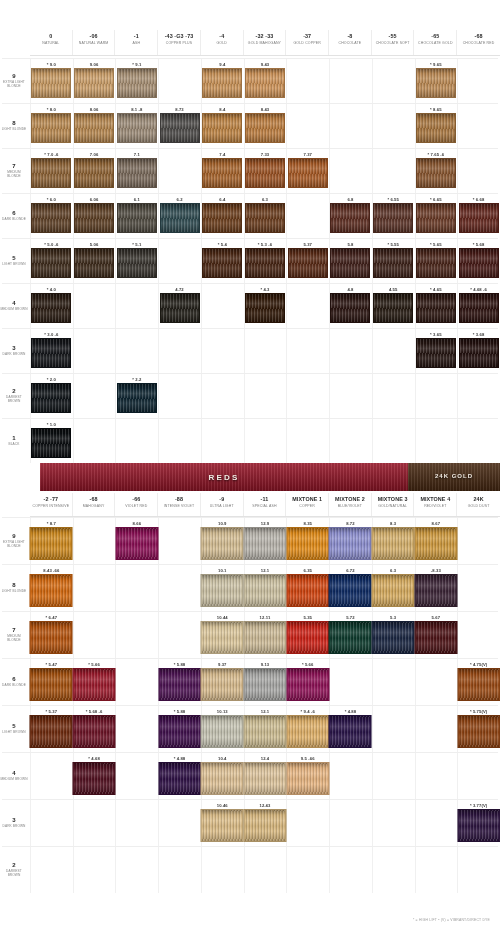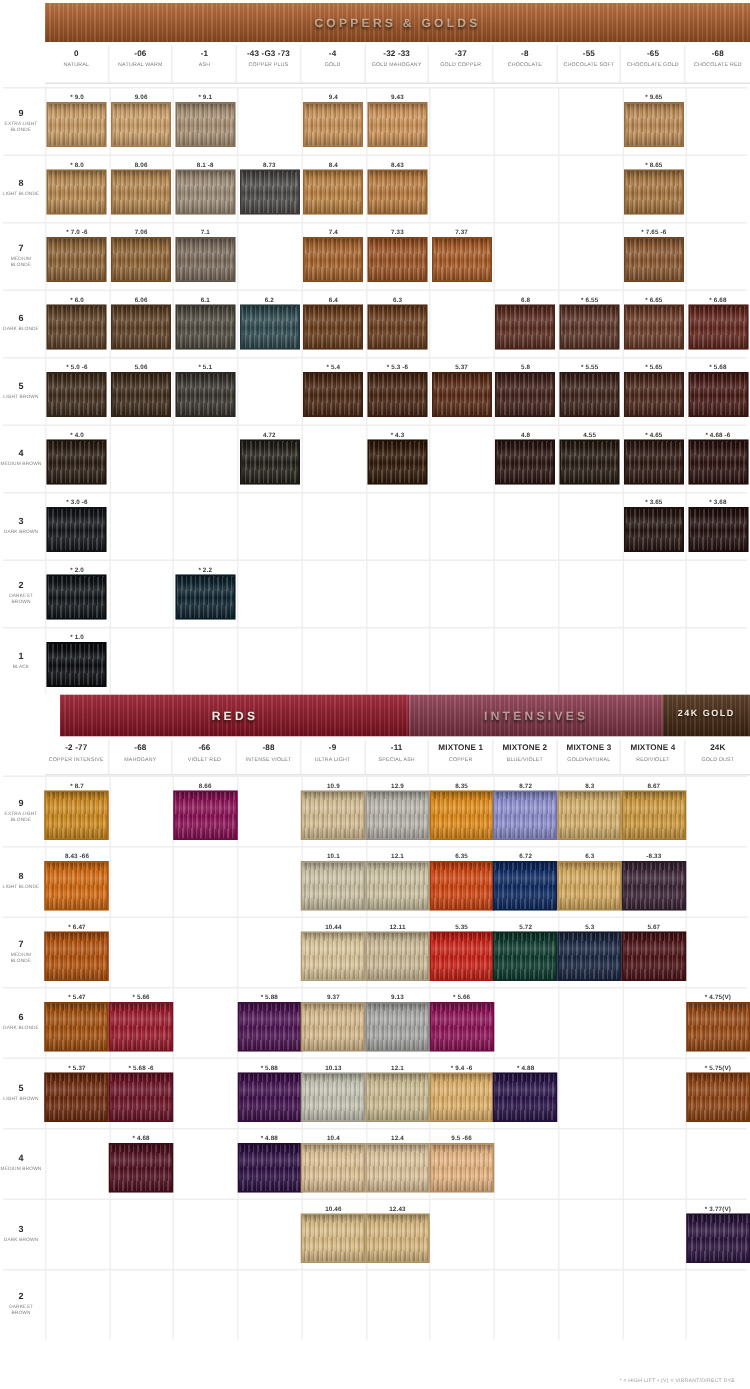--- a/index.html
+++ b/index.html
@@ -110,24 +110,20 @@
     font-size: 3.4px; color: #9a9a9a; letter-spacing: .2px;
     white-space: nowrap;
   }
 </style>
 </head>
 <body>
 
 <div id="app">
     <div class="panel" id="panel-naturals" style="top: 0px;">
       <div class="banner" style="left: 30px; top: 2px; width: 470px; height: 26px;">
-        <div class="banner-seg" style="flex: 2.5 1 0%; background: linear-gradient(rgba(255, 255, 255, 0.12), rgba(0, 0, 0, 0.28)), rgb(184, 98, 44);">
-          <div class="streaks"></div>
-          <div class="banner-label dim">COPPERS &amp; GOLDS</div>
-        </div>
       </div>
       <div class="colhead-row" style="left: 30px; top: 30px; width: 470px; height: 26px;">
         <div class="colhead" style="width: 42.7273px;">
           <div class="code">0</div>
           <div class="name">NATURAL</div>
         </div>
         <div class="colhead" style="width: 42.7273px;">
           <div class="code">-06</div>
           <div class="name">NATURAL WARM</div>
         </div>
@@ -544,24 +540,20 @@
           </div>
         </div>
       </div>
     </div>
     <div class="panel" id="panel-reds" style="top: 461px;">
       <div class="banner" style="left: 40px; top: 2px; width: 460px; height: 28px;">
         <div class="banner-seg" style="flex: 3.6 1 0%; background: linear-gradient(rgba(255, 255, 255, 0.12), rgba(0, 0, 0, 0.28)), rgb(155, 21, 40);">
           <div class="streaks"></div>
           <div class="banner-label">REDS</div>
         </div>
-        <div class="banner-seg" style="flex: 2.6 1 0%; background: linear-gradient(rgba(255, 255, 255, 0.12), rgba(0, 0, 0, 0.28)), rgb(143, 58, 78);">
-          <div class="streaks"></div>
-          <div class="banner-label dim">INTENSIVES</div>
-        </div>
         <div class="banner-seg" style="flex: 0.9 1 0%; background: linear-gradient(rgba(255, 255, 255, 0.12), rgba(0, 0, 0, 0.28)), rgb(74, 42, 18);">
           <div class="streaks"></div>
           <div class="banner-label tiny">24K GOLD</div>
         </div>
       </div>
       <div class="colhead-row" style="left: 30px; top: 32px; width: 470px; height: 24px;">
         <div class="colhead" style="width: 42.7273px;">
           <div class="code">-2 -77</div>
           <div class="name">COPPER INTENSIVE</div>
         </div>

